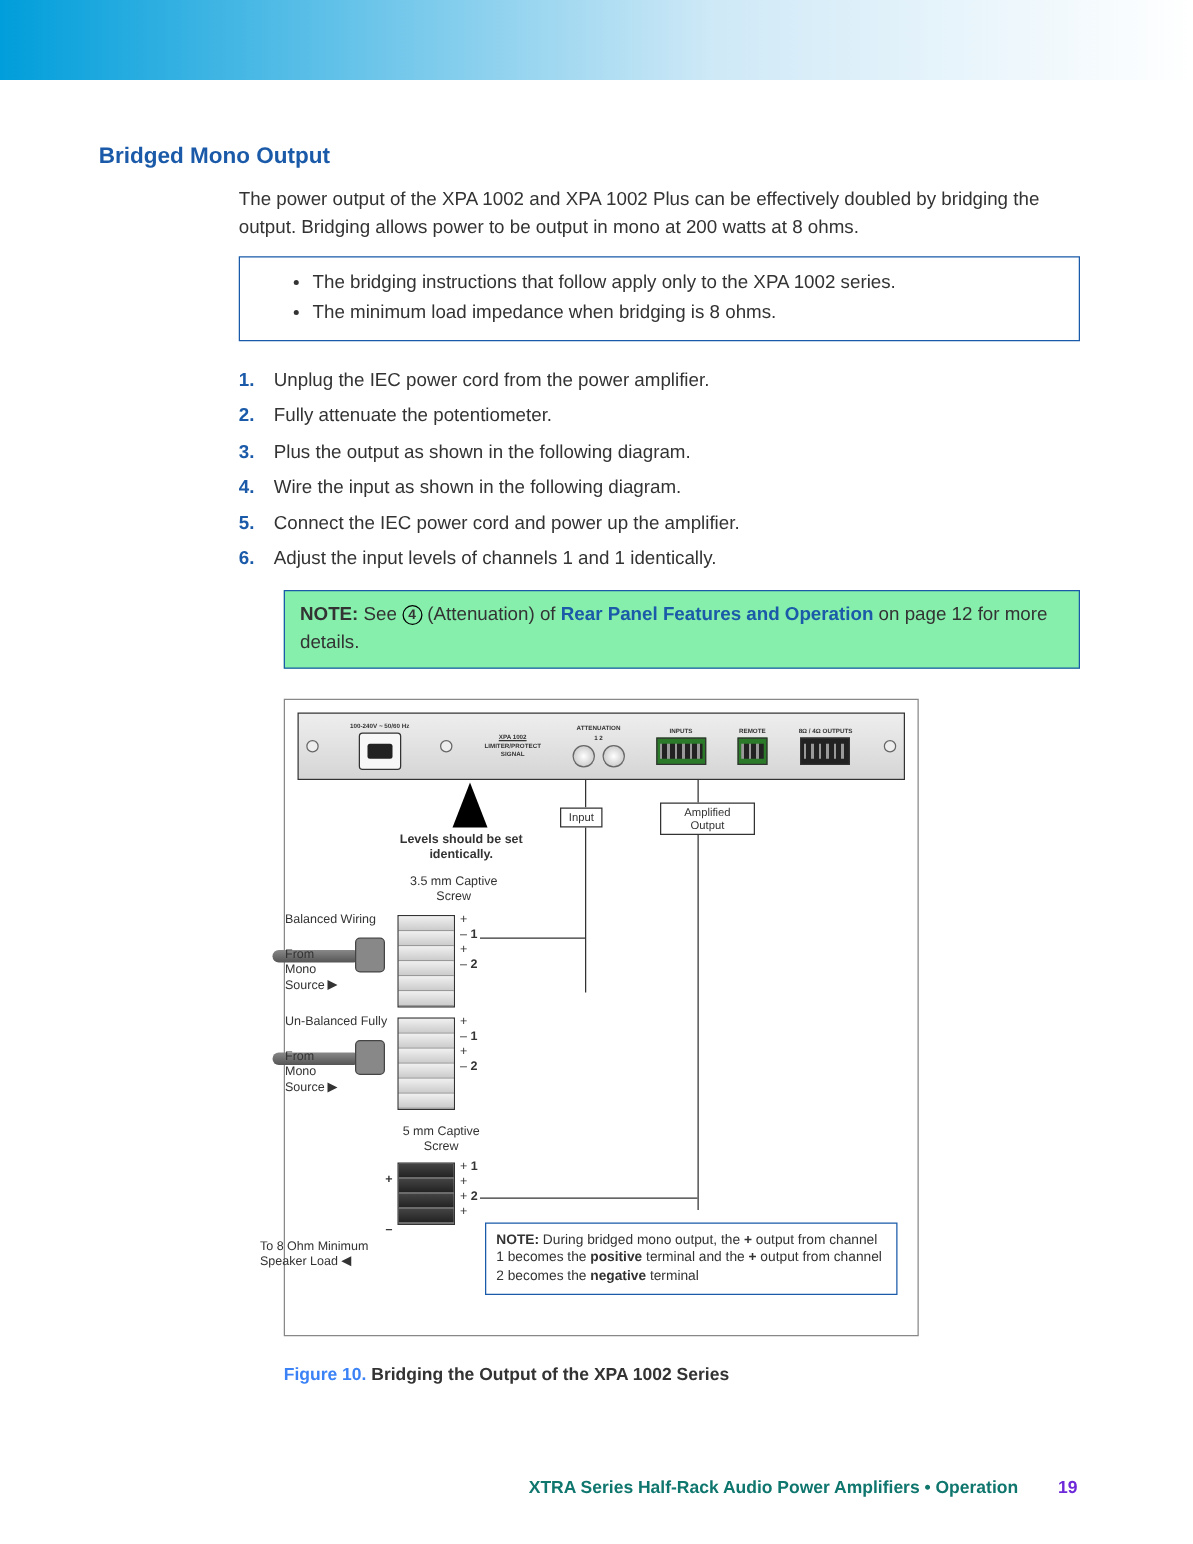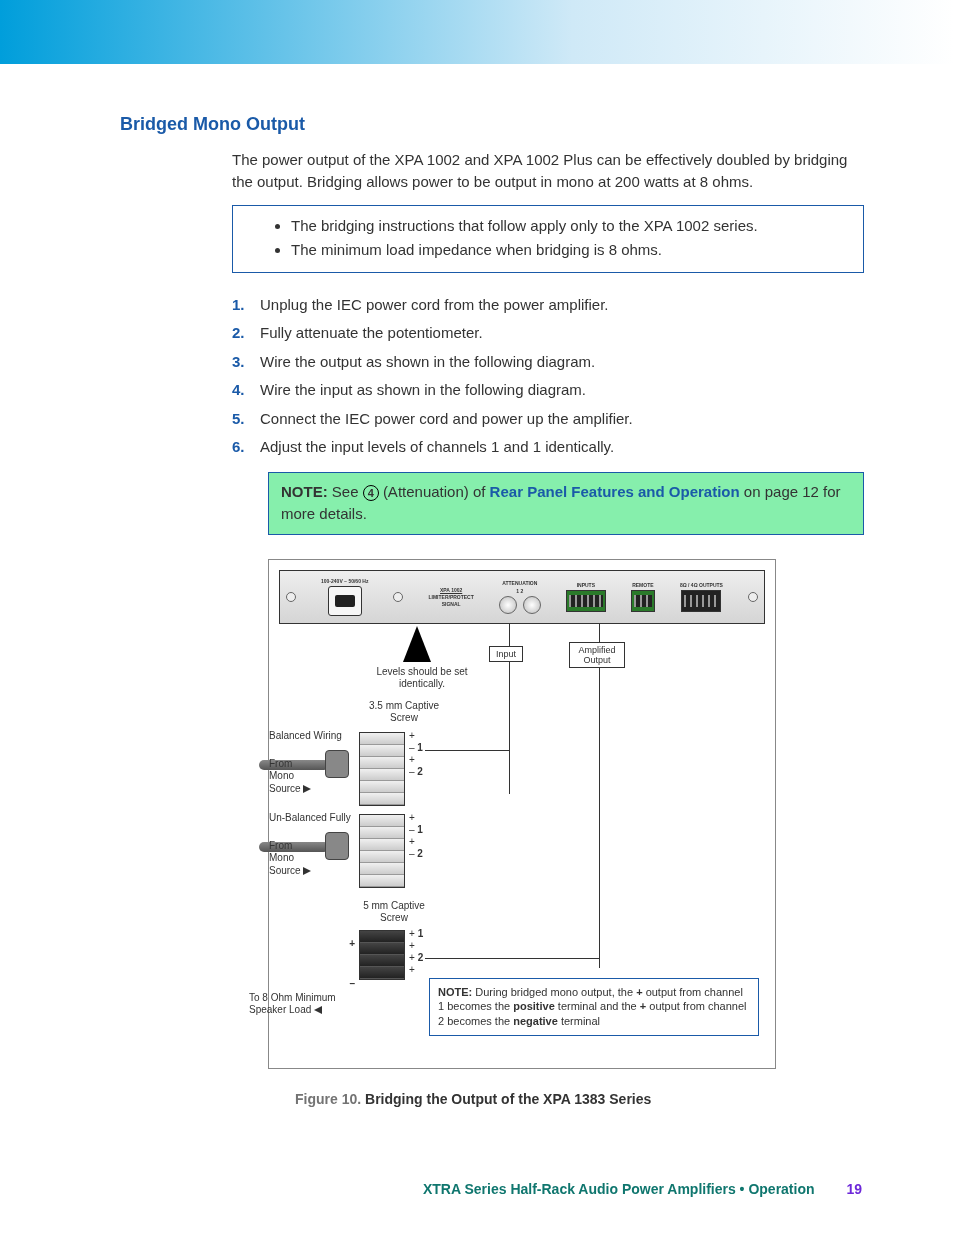--- a/index.html
+++ b/index.html
@@ -10,21 +10,21 @@
     font-size: 15px;
     color: #333;
     background: #fff;
     position: relative;
   }
   .top-bar {
     height: 64px;
     background: linear-gradient(to right, #009edb 0%, #cfe9f7 60%, #fff 100%);
   }
   .content {
-    padding: 50px 90px 0 120px;
+    padding: 50px 90px 0 79px;
   }
   h2.section-heading {
     color: #1a5aa8;
     font-weight: bold;
     font-size: 18px;
     margin-bottom: 14px;
   }
   .para {
     margin-left: 112px;
     line-height: 1.45;
@@ -204,21 +204,21 @@
     width: 330px;
     left: 160px;
     top: 418px;
   }
   .diagram-note-box b { font-weight: bold; }
   .fig-caption {
     margin-left: 148px;
     margin-top: 22px;
     font-size: 14px;
   }
-  .fig-caption .fignum { color: #737373; font-weight: bold; margin-left: 27px; }
+  .fig-caption .fignum { color: #3b82f6; font-weight: bold; }
   .fig-caption .figtitle { font-weight: bold; }
   .footer {
     position: absolute;
     bottom: 38px;
     left: 0; right: 0;
     text-align: right;
     padding-right: 92px;
     font-size: 14px;
   }
   .footer .doc { color: #0f766e; font-weight: bold; }
@@ -239,21 +239,21 @@
     <ul>
       <li>The bridging instructions that follow apply only to the XPA 1002 series.</li>
       <li>The minimum load impedance when bridging is 8 ohms.</li>
     </ul>
   </div>
 
 
   <ol class="steps">
     <li>Unplug the IEC power cord from the power amplifier.</li>
     <li>Fully attenuate the potentiometer.</li>
-    <li>Wire the output as shown in the following diagram.</li>
+    <li>Plus the output as shown in the following diagram.</li>
     <li>Wire the input as shown in the following diagram.</li>
     <li>Connect the IEC power cord and power up the amplifier.</li>
     <li>Adjust the input levels of channels 1 and 1 identically.</li>
   </ol>
 
   <div class="note-inline-box">
     <span class="note-label">NOTE:</span>
     <span>See </span>
     <span class="circled">4</span>
     <span> (Attenuation) of </span>
@@ -292,27 +292,27 @@
         <div class="conn-block green" style="width:24px;"></div>
       </div>
       <div class="group">
         <div class="hdr">8Ω / 4Ω OUTPUTS</div>
         <div class="conn-block"></div>
       </div>
       <div class="screwhole"></div>
     </div>
 
     <div class="arrow-up"></div>
-    <div class="diagram-label" style="left:98px; top:106px; width:110px;">Levels should be set identically.</div>
+    <div class="diagram-label" style="left:86px; top:106px; width:110px;font-weight:bold;">Levels should be set identically.</div>
 
     <div class="vline" style="left:240px; top:64px; height:22px;"></div>
     <div class="vline" style="left:330px; top:64px; height:22px;"></div>
 
     <div class="small-box" style="left:220px; top:86px;">Input</div>
-    <div class="small-box" style="left:300px; top:82px; width:56px;">Amplified Output</div>
+    <div class="small-box" style="left:300px; top:82px; width:76px;">Amplified Output</div>
 
     <div class="vline" style="left:240px; top:102px; height:132px;"></div>
     <div class="vline" style="left:330px; top:108px; height:300px;"></div>
 
     <div class="diagram-label" style="left:90px; top:140px; width:90px;">3.5 mm Captive Screw</div>
 
     <div class="diagram-label" style="left:0px; top:170px; text-align:center;">Balanced Wiring</div>
     <div class="cable" style="left:-10px; top:200px; width:70px;"></div>
     <div class="cable-conn" style="left:56px; top:190px;"></div>
     <div class="term-block" style="left:90px; top:172px;">
@@ -392,21 +392,21 @@
       <b>+</b>
       <span> output from channel 2 becomes the </span>
       <b>negative</b>
       <span> terminal</span>
     </div>
 
   </div>
 
   <div class="fig-caption">
     <span class="fignum">Figure 10.</span>
-    <span class="figtitle">Bridging the Output of the XPA 1383 Series</span>
+    <span class="figtitle">Bridging the Output of the XPA 1002 Series</span>
   </div>
 
 </div>
 
 <div class="footer">
   <span class="doc">XTRA Series Half-Rack Audio Power Amplifiers • Operation</span>
   <span class="pg">19</span>
 </div>
 
 </body></html>

